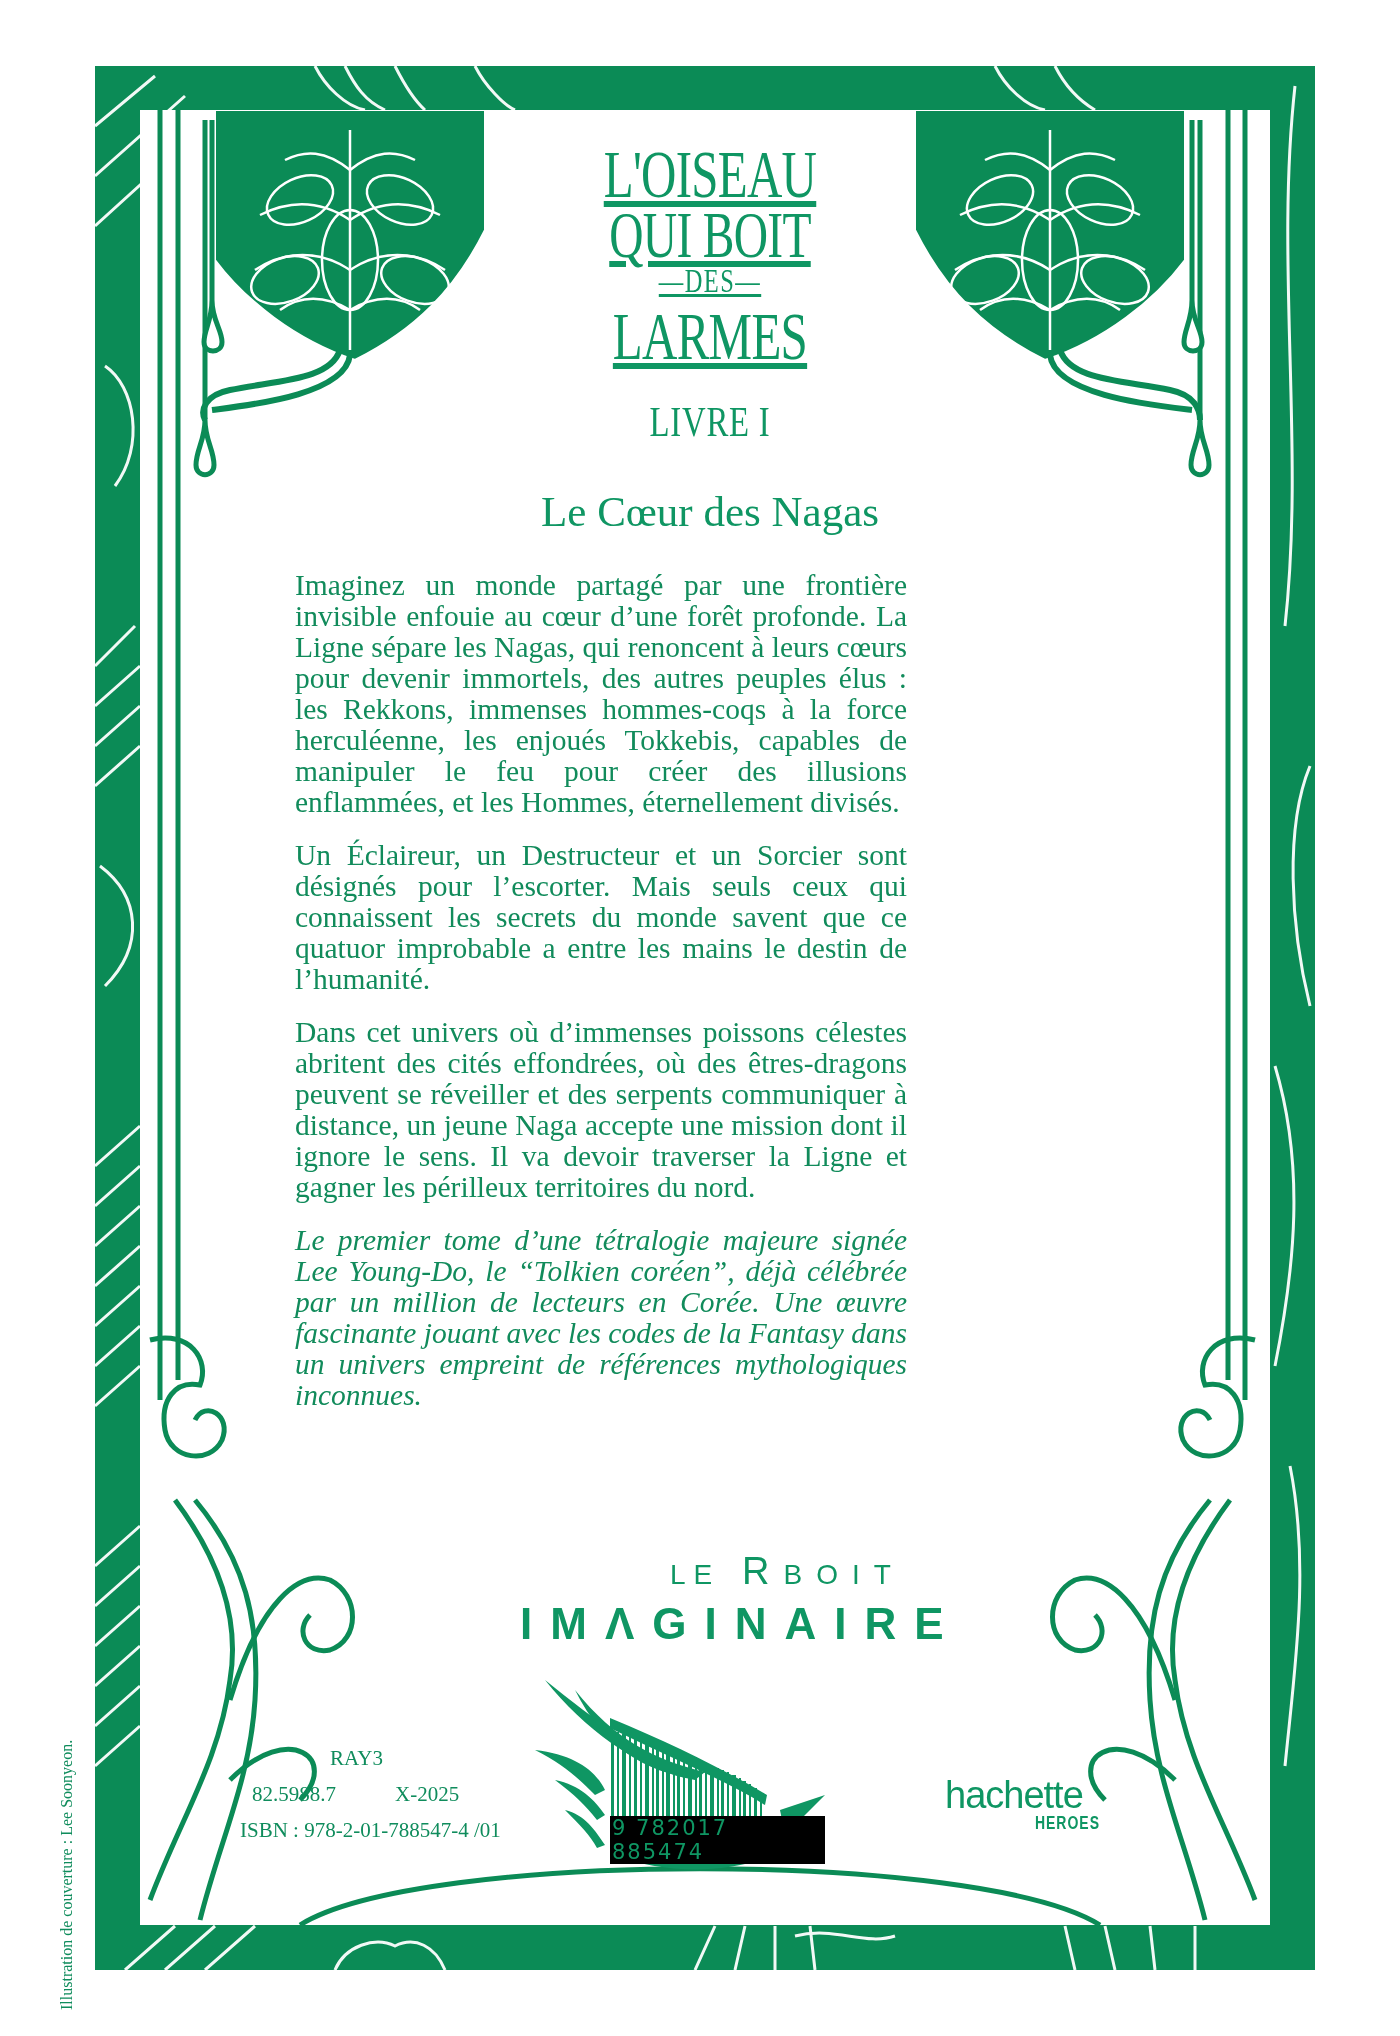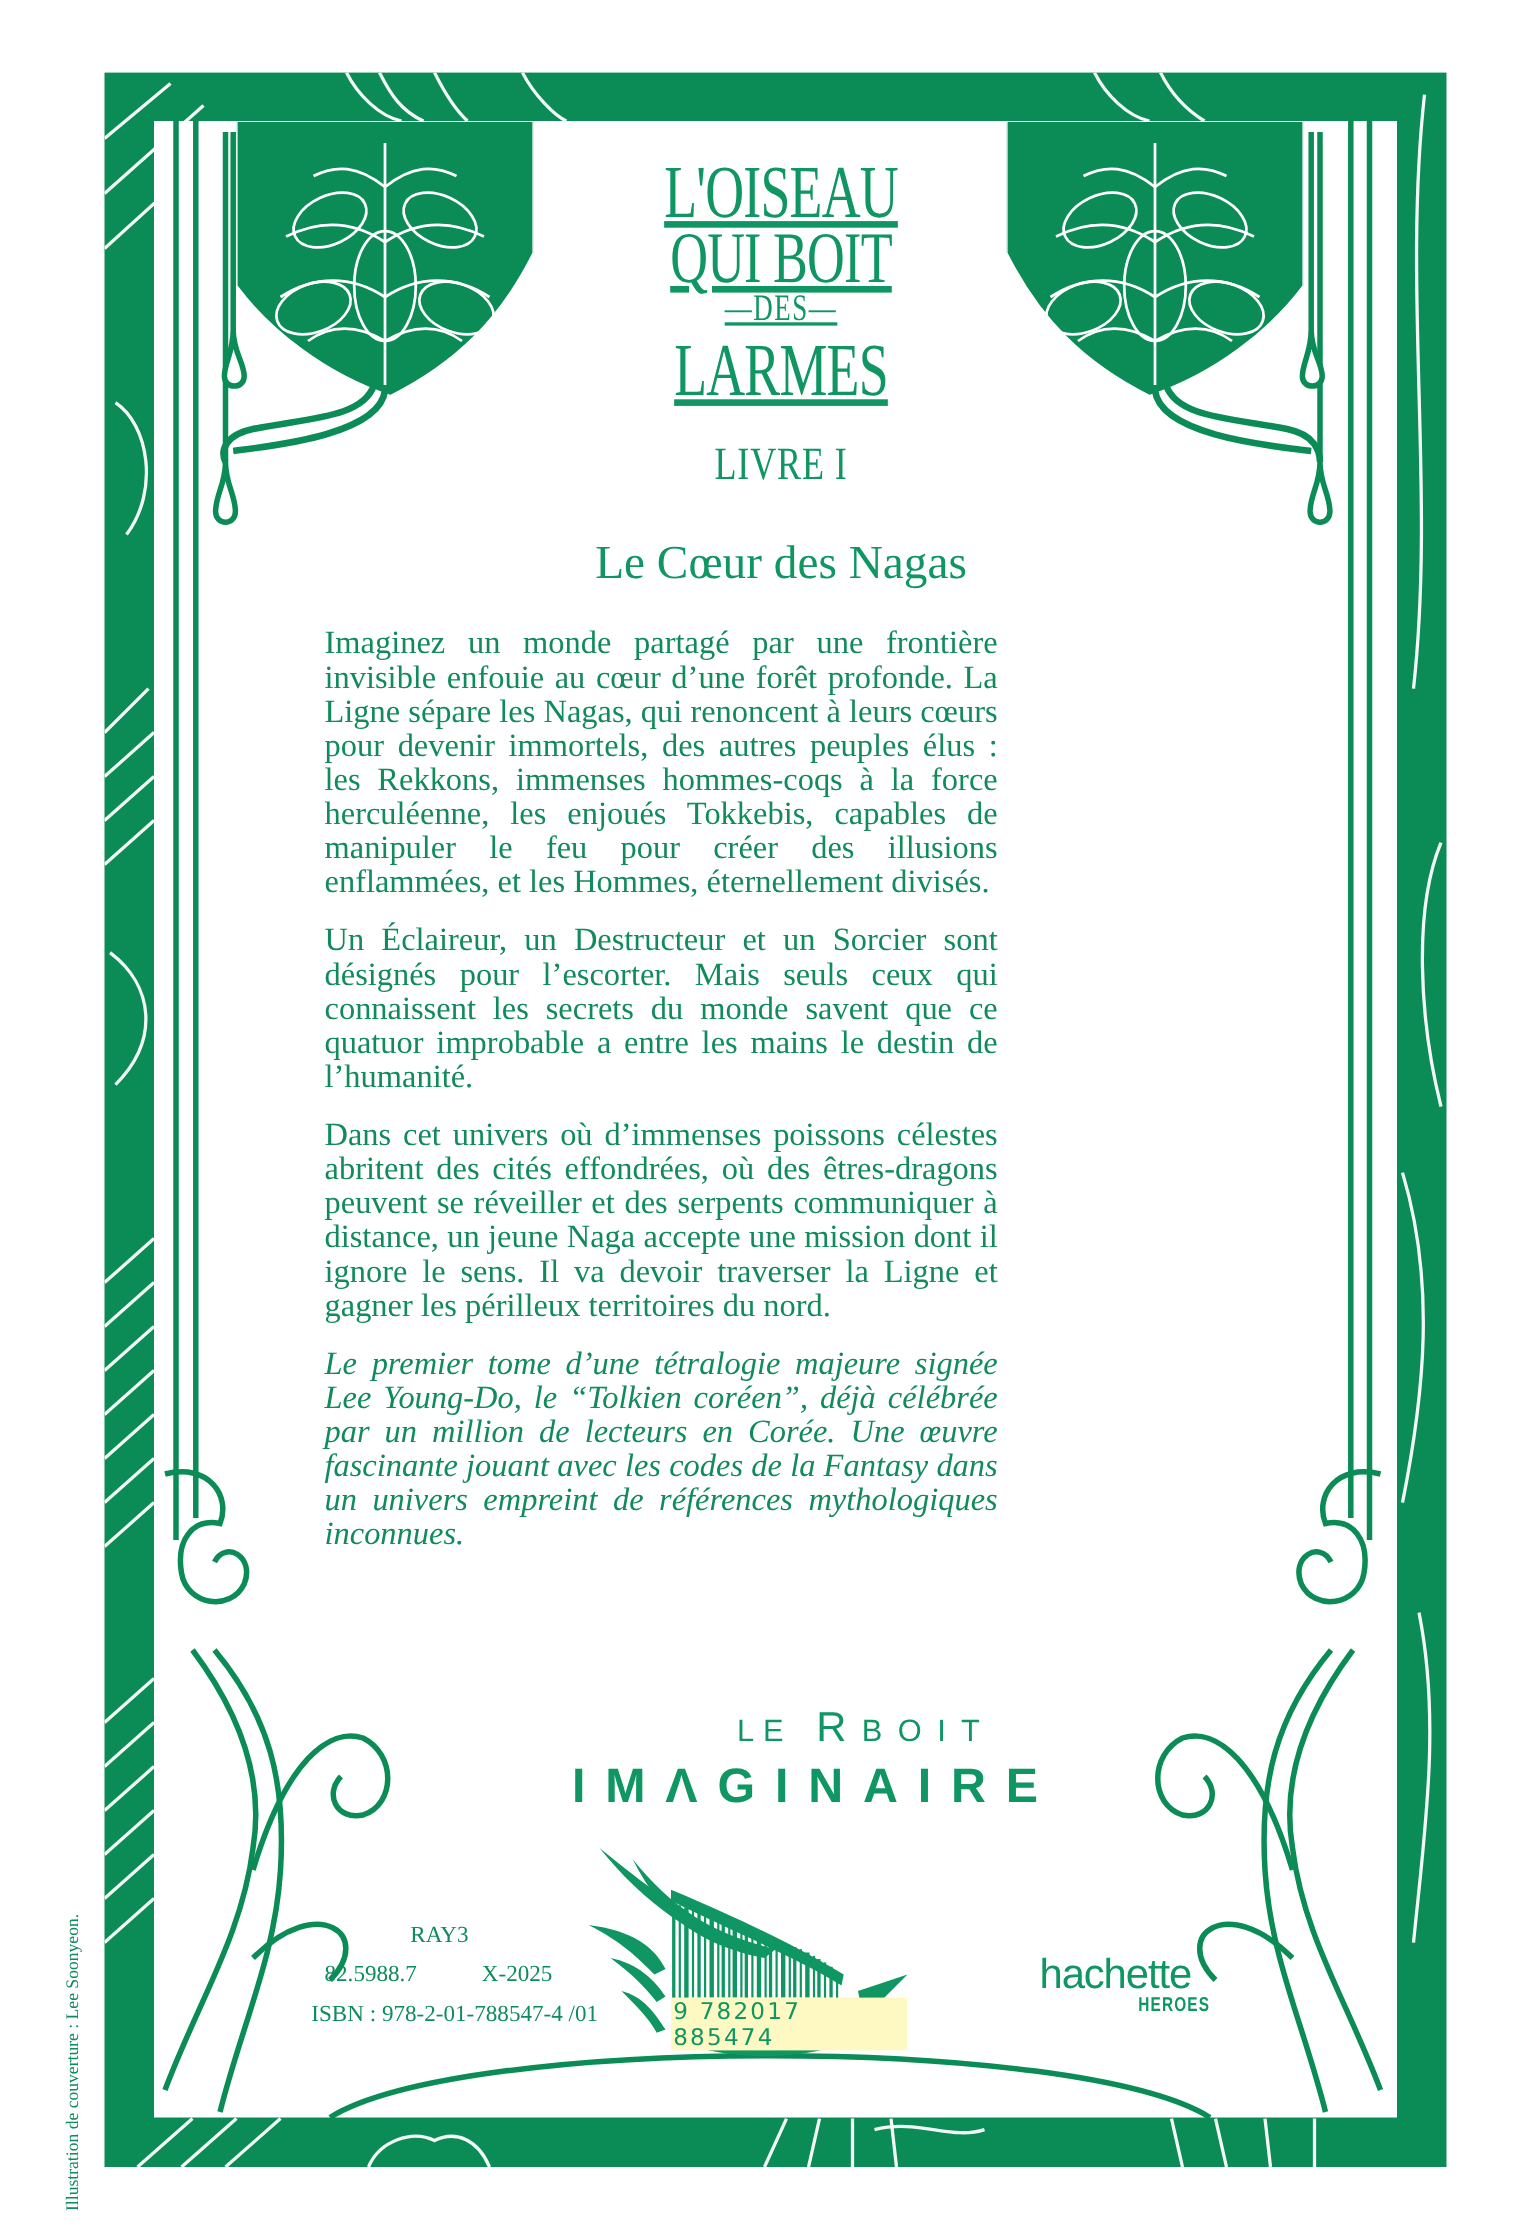--- a/index.html
+++ b/index.html
@@ -23,24 +23,24 @@
   .body-text p { margin: 0 0 22px 0; text-align: justify; text-align-last: left; hyphens: manual; }
   .body-text p.it { font-style: italic; }
   
   .rayon { left: 520px; top: 1550px; width: 440px; color: #0f9663; font-family: "Liberation Sans", "DejaVu Sans", sans-serif; }
   .rayon-top { text-align: left; padding-left: 150px; font-size: 28px; letter-spacing: 14px; }
   .rayon-top .small { font-size: 28px; letter-spacing: 8px; }
   .rayon-top .big { font-size: 38px; }
   .rayon-bot { font-size: 44px; letter-spacing: 18px; font-weight: bold; margin-top: 6px; }
   
   .isbn-block { left: 240px; top: 1740px; width: 320px; font-size: 21px; color: #0f8c5c; line-height: 36px; }
-  .isbn-block .row { position: relative; height: 36px; margin-left: 43px; }
+  .isbn-block .row { position: relative; height: 36px; }
   
   .barcode-wrap { left: 535px; top: 1660px; width: 290px; height: 210px; }
-  .barcode-digits { position: absolute; left: 75px; top: 156px; font-family: "DejaVu Sans", sans-serif; font-size: 21px; letter-spacing: 2px; color: #0f9663; background: #fef9c3; padding: 0 2px; }
+  .barcode-digits { position: absolute; left: 75px; top: 156px; font-family: "DejaVu Sans", sans-serif; font-size: 21px; letter-spacing: 2px; color: #0f9663; background: #000000; padding: 0 2px; }
   
   .hachette { left: 945px; top: 1775px; width: 170px; color: #0f9663; }
   .hachette .h1 { font-family: "Liberation Sans", "DejaVu Sans", sans-serif; font-size: 38px; letter-spacing: -1px; line-height: 40px; }
   .hachette .h2 { font-family: "Liberation Sans", "DejaVu Sans", sans-serif; font-weight: bold; font-size: 14px; text-align: right; padding-right: 15px; letter-spacing: 1px; line-height: 14px; transform: scaleY(1.3); }
   
   .credit { left: 58px; top: 2010px; transform-origin: left top; transform: rotate(-90deg); white-space: nowrap; font-size: 16px; color: #0f8c5c; }
 </style>
 </head>
 <body>
 

